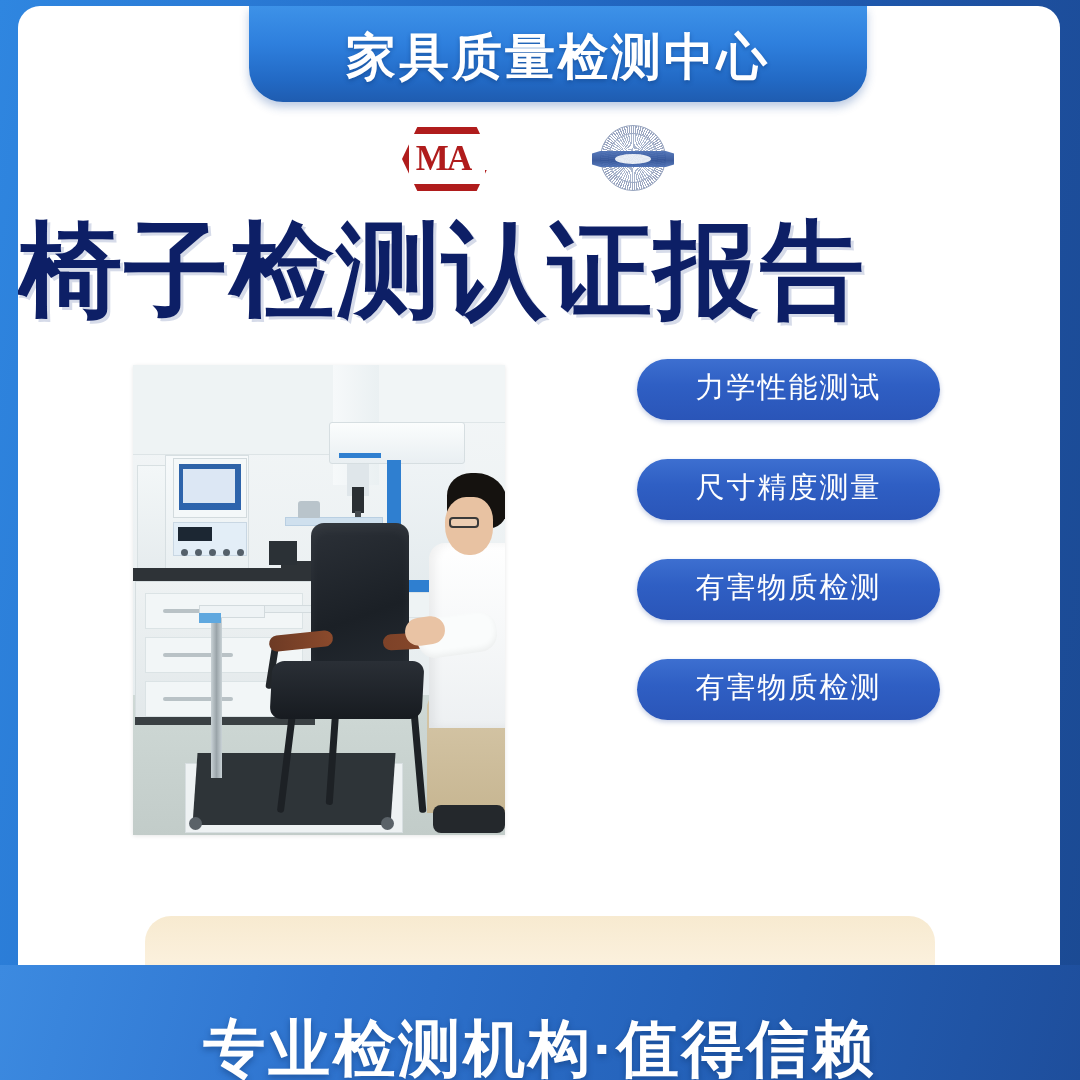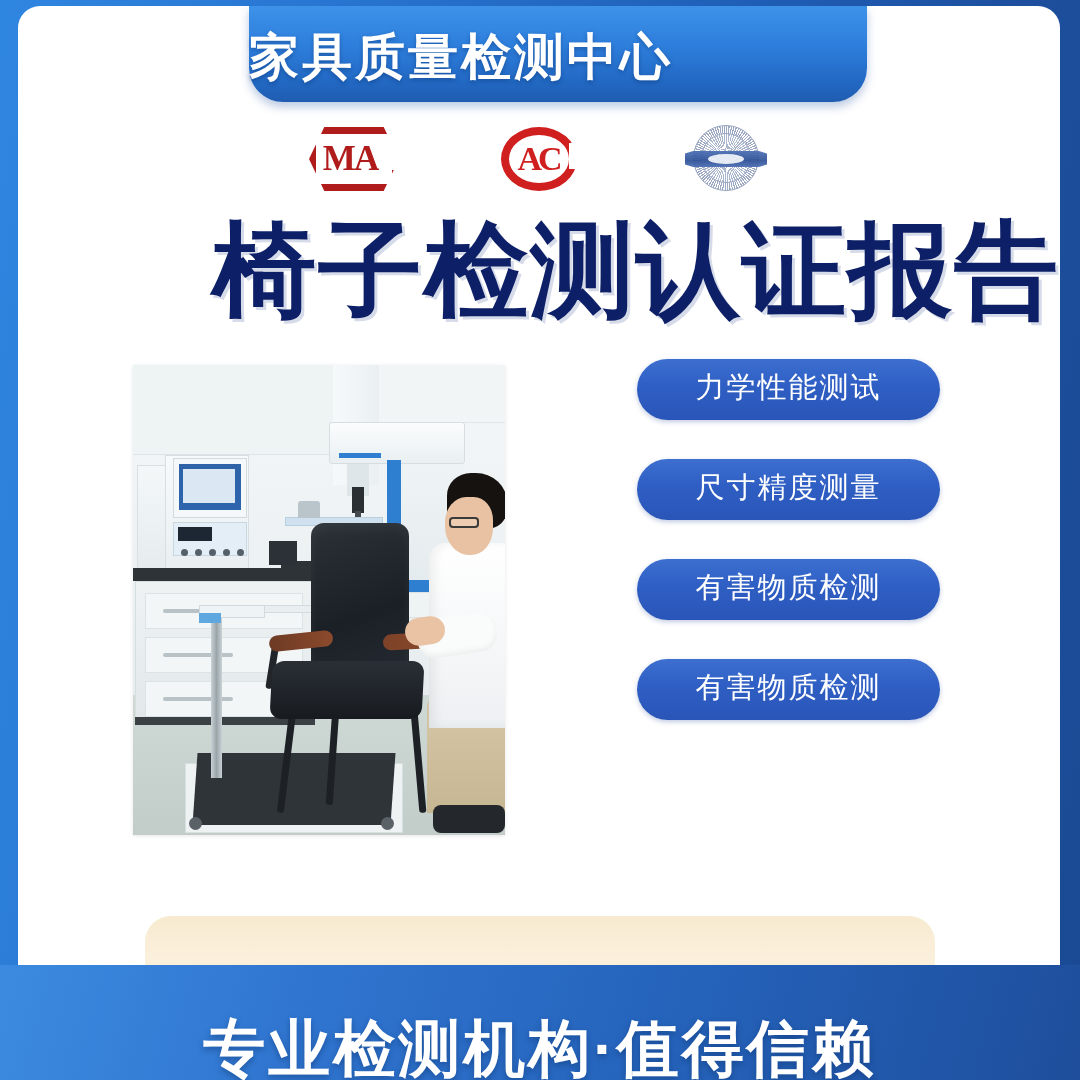--- a/index.html
+++ b/index.html
@@ -22,21 +22,21 @@
     border-radius:22px 22px 0 0;
     overflow:hidden;
   }
 
   
   #header-banner {
     position:absolute; left:231px; top:0px; width:618px; height:96px;
     background:linear-gradient(180deg,#3d92e8 0%,#2e7fdd 40%,#2269c4 78%,#1f5cb0 100%);
     border-radius:0 0 34px 34px;
     box-shadow:0 5px 10px rgba(30,80,160,.30);
-    display:flex; align-items:center; justify-content:flex-start;
+    display:flex; align-items:center; justify-content:center;
   }
   #header-banner::after{
     content:""; position:absolute; left:8px; right:8px; bottom:-7px; height:16px;
     background:linear-gradient(180deg,rgba(60,140,230,.55),rgba(60,140,230,0));
     border-radius:0 0 30px 30px; z-index:-1;
   }
   .header-title {
     color:#ffffff; font-size:50px; font-weight:bold; letter-spacing:3px;
     line-height:1; white-space:nowrap;
     text-shadow:0 2px 4px rgba(10,50,110,.45);
@@ -120,21 +120,21 @@
     opacity:.92;
   }
   .seal-band::after{
     content:""; position:absolute; left:28%; top:18%; width:44%; height:64%;
     background:#e8edf6; border-radius:50%;
   }
 
   
   #main-title {
     position:absolute; left:0; right:0; top:200px; height:128px;
-    display:flex; align-items:center; justify-content:flex-end;
+    display:flex; align-items:center; justify-content:flex-start;
   }
   .main-title-text{
     color:#0d1f66; font-size:104px; font-weight:bold; letter-spacing:2px;
     line-height:1; white-space:nowrap;
     text-shadow:3px 3px 0 rgba(180,190,215,.55);
   }
 
   
   #photo {
     position:absolute; left:115px; top:359px; width:372px; height:470px;
@@ -264,25 +264,20 @@
 
     <div id="cert-row">
 
       <div class="cert-logo">
         <div class="cma-hex"></div>
         <div class="cma-gap"></div>
         <div class="cma-text">MA</div>
       </div>
 
 
-      <div class="cert-logo">
-        <div class="cac-ring"></div>
-        <div class="cac-gap"></div>
-        <div class="cac-text">AC</div>
-      </div>
 
       <div class="cert-logo">
         <div class="seal-disc"></div>
         <div class="seal-inner"></div>
         <div class="seal-band"></div>
       </div>
 
     </div>
 
     <div id="main-title">

